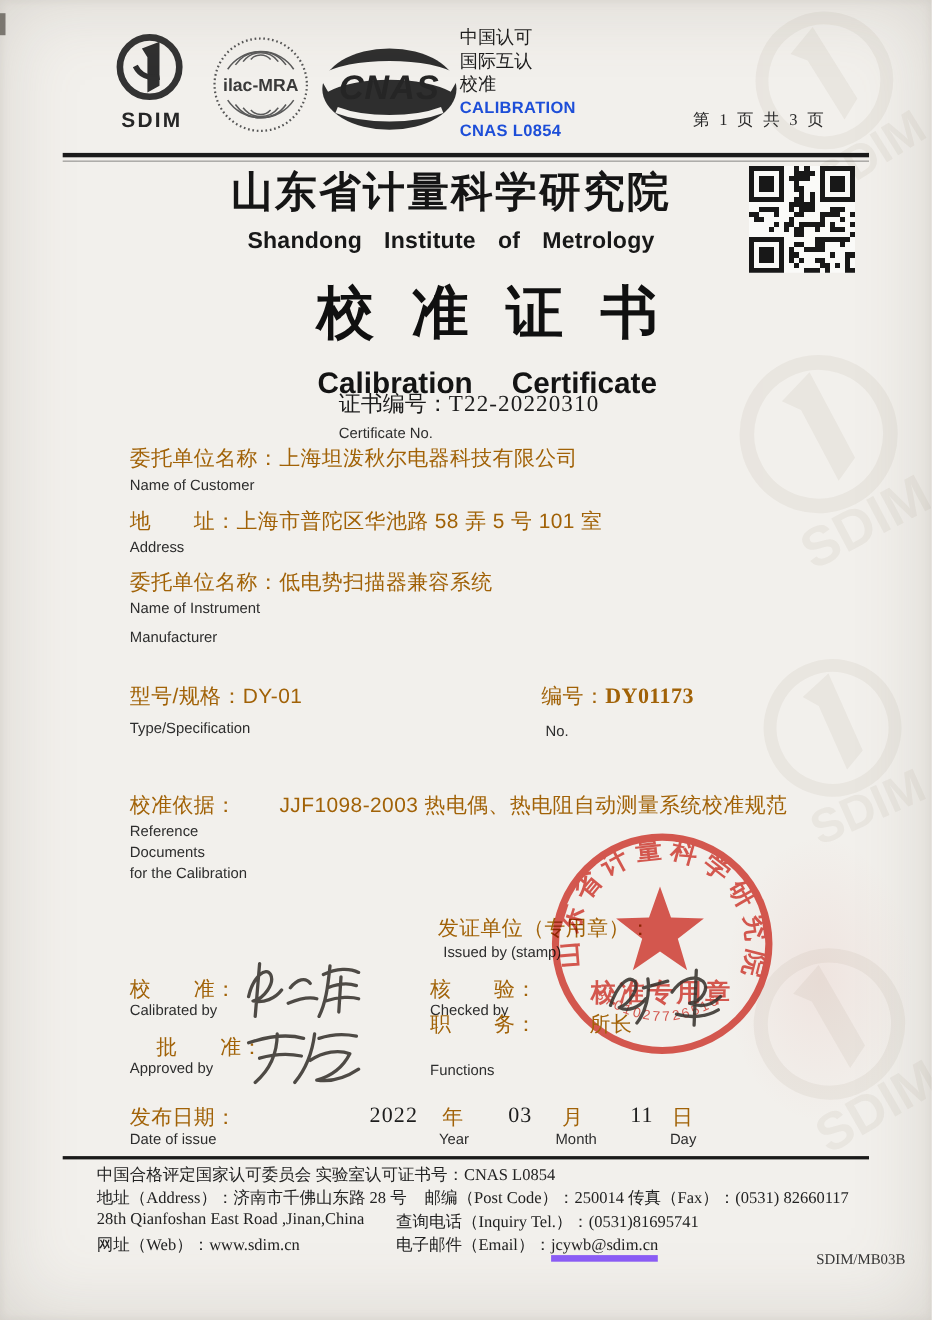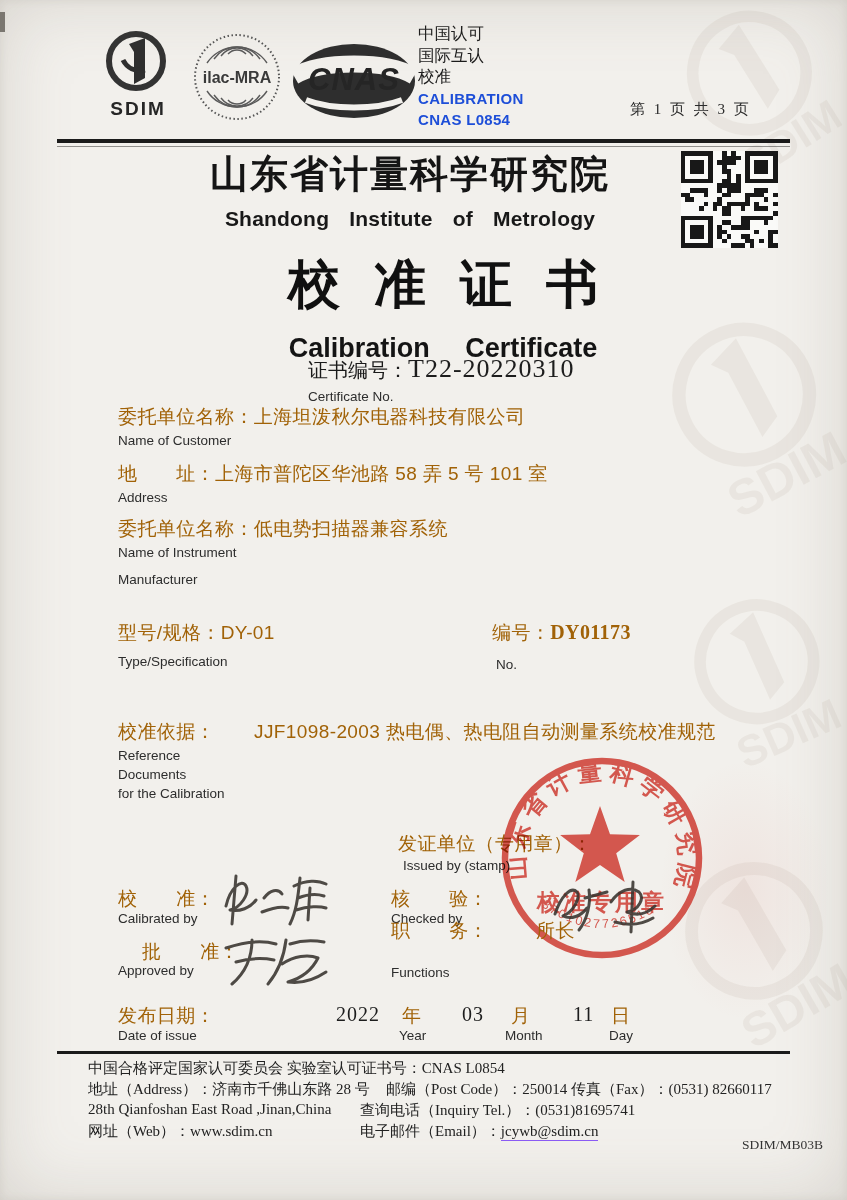--- a/index.html
+++ b/index.html
@@ -21,25 +21,25 @@
   .inst-cn{font-family:"Liberation Serif","DejaVu Serif",serif;font-weight:bold;font-size:38px;letter-spacing:2px;color:#151515;}
   .inst-en{font-weight:bold;font-size:21px;word-spacing:14px;color:#181818;margin-top:7px;letter-spacing:.2px;}
   
   .title-cn{font-family:"Liberation Serif","DejaVu Serif",serif;font-weight:900;font-size:52px;letter-spacing:34px;text-indent:34px;color:#101010;}
   .title-en{font-weight:bold;font-size:27px;word-spacing:28px;color:#141414;margin-top:13px;}
   
   .cn19{font-size:19px;color:#a16207;letter-spacing:.4px;}
   .en13{font-size:13.5px;color:#2d2d2d;}
   .val-bold{font-family:"Liberation Serif","DejaVu Serif",serif;font-weight:bold;font-size:20px;}
   .certno-cn{font-family:"Liberation Serif","DejaVu Serif",serif;font-size:20px;color:#1a1a1a;}
-  .certno-val{font-family:"Liberation Serif","DejaVu Serif",serif;font-size:26px;letter-spacing:1px;}
+  .certno-val{font-family:"Liberation Serif","DejaVu Serif",serif;font-size:21px;letter-spacing:1px;}
   .date-num{font-family:"Liberation Serif","DejaVu Serif",serif;font-size:20px;letter-spacing:1px;}
   
   .foot{font-family:"Liberation Serif","DejaVu Serif",serif;font-size:15px;color:#222;white-space:nowrap;}
-  .email-underline{border-bottom:1px solid #8b5cf6;padding-bottom:1px;}
+  .email-underline{border-bottom:6px solid #8b5cf6;padding-bottom:1px;}
   .form-code{font-family:"Liberation Serif","DejaVu Serif",serif;font-size:13.5px;color:#333;}
   
   .stamp{mix-blend-mode:multiply;opacity:.82;}
   .sig path{fill:none;stroke:#38342f;stroke-width:3;stroke-linecap:round;stroke-linejoin:round;}
   .sig{opacity:.88;}
   
   .wm{opacity:.14;}
   .smudge{pointer-events:none;}
   .vignette{pointer-events:none;position:absolute;inset:0;z-index:9;
     box-shadow:inset 0 0 70px rgba(122,115,102,.22), inset 0 0 10px rgba(122,115,102,.12);}

